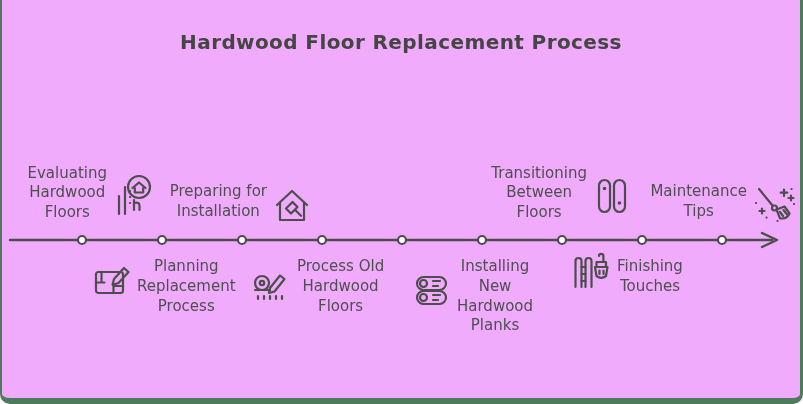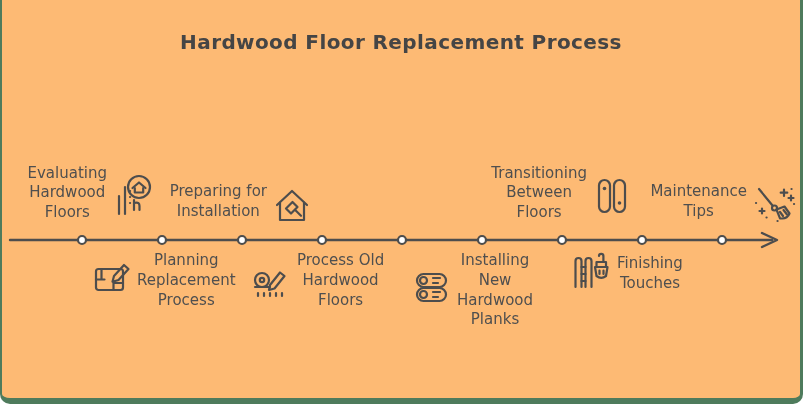--- a/index.html
+++ b/index.html
@@ -1,20 +1,20 @@
 <!DOCTYPE html>
 <html><head>
 <meta charset="utf-8">
 <style>
   html,body { margin:0; padding:0; background:#ffffff; }
   .canvas {
     position:relative;
     width:803px; height:404px;
     box-sizing:border-box;
-    background:#fdba74;
+    background:#f0abfc;
     font-family:"DejaVu Sans", sans-serif;
     border-left:2px solid #4e7b5c;
     border-right:3px solid #4e7b5c;
     border-bottom:6px solid #4e7b5c;
     border-radius:0 0 10px 10px;
     overflow:hidden;
   }
   .title {
     position:absolute; top:30px; left:0; width:100%;
     text-align:center;
@@ -26,21 +26,21 @@
     position:absolute; width:150px;
     display:flex; flex-direction:row; align-items:center;
   }
   .step.above { bottom:168px; justify-content:flex-end; }
   .step.below { top:247px; }
   .step-label {
     white-space:pre-line; text-align:center;
     font-size:15px; line-height:1.32; color:#4f4f4f;
   }
   .step.above .step-label { margin-bottom:7px; }
-  .step.below .step-label { margin-top:4px; }
+  .step.below .step-label { margin-top:10px; }
   .step-icon svg { width:50px; height:50px; display:block; }
   .ic { stroke:#4d4d4d; stroke-width:2.2; fill:none; stroke-linecap:round; stroke-linejoin:round; }
   .ic-fill { fill:#4d4d4d; stroke:none; }
 </style>
 </head>
 <body>
 
 <div class="canvas">
 
   <div class="title">Hardwood Floor Replacement Process</div>

